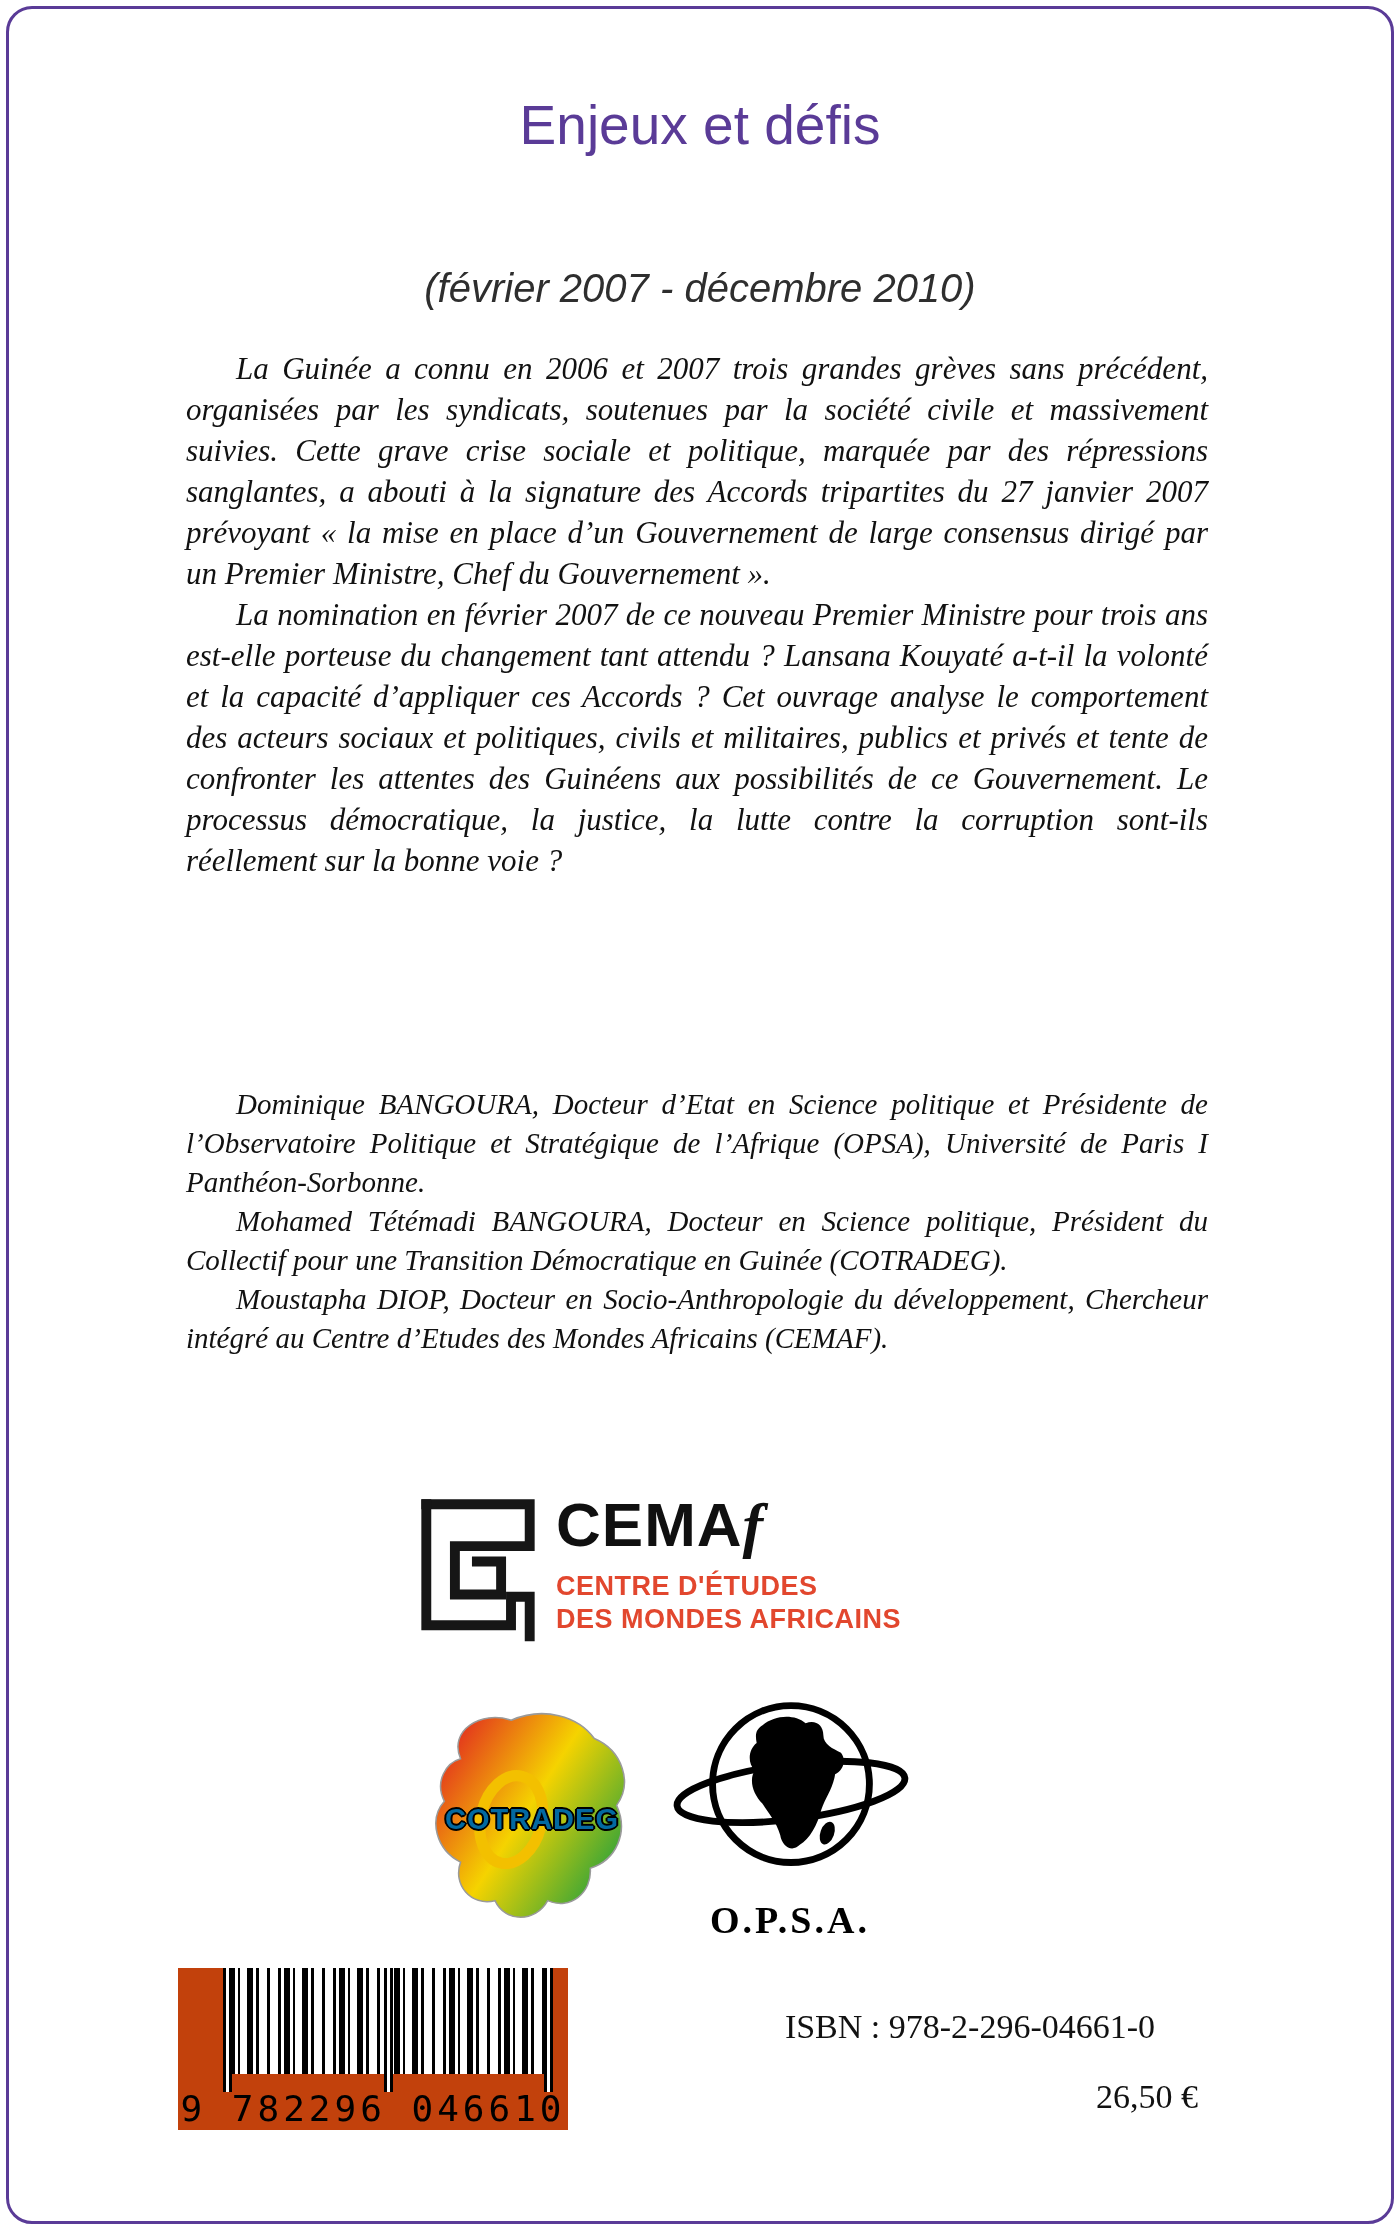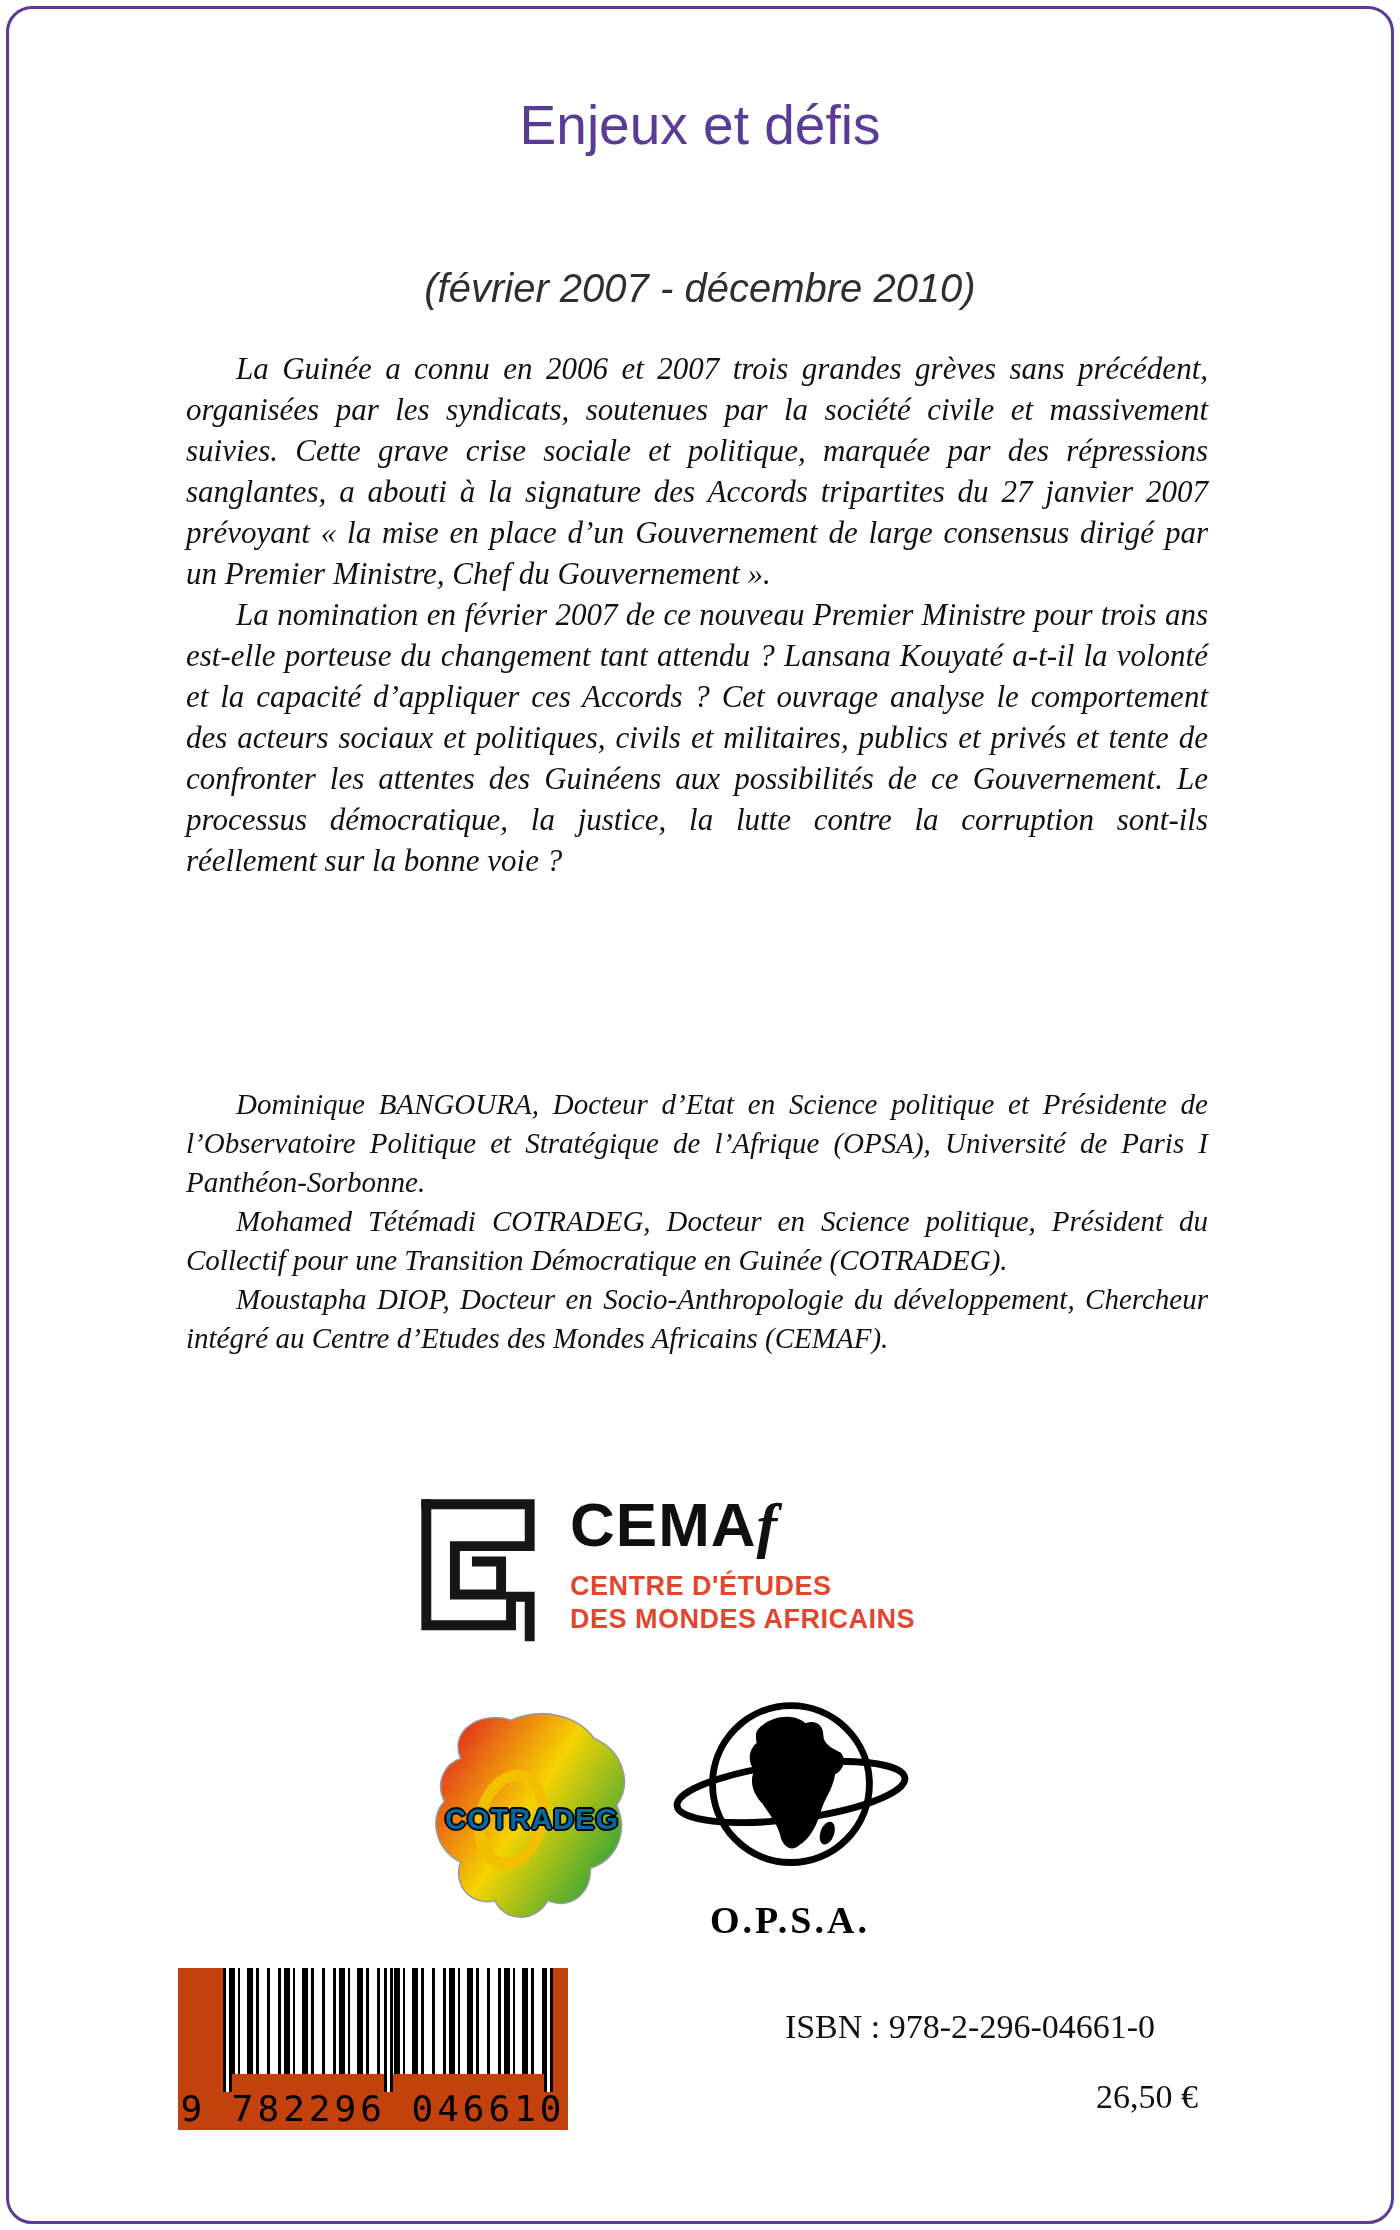--- a/index.html
+++ b/index.html
@@ -57,21 +57,21 @@
     font-style: italic;
     font-size: 29px;
     line-height: 39px;
     text-align: justify;
     text-indent: 50px;
   }
   .authors strong { font-weight: normal; margin-top: 42px; }
   .cemaf {
     position: absolute;
     top: 1492px; left: 412px;
-    display: flex; gap: 26px; align-items: flex-start;
+    display: flex; gap: 12px; align-items: flex-start;
   }
   .cemaf-text { padding-top: 2px; }
   .cemaf-acronym {
     font-family: "Liberation Sans", sans-serif;
     font-weight: bold;
     font-size: 62px;
     line-height: 62px;
     letter-spacing: 1px;
     color: #101010;
   }
@@ -179,21 +179,21 @@
 
   <div class="subtitle">(février 2007 - décembre 2010)</div>
 
   <div class="synopsis">
     <p>La Guinée a connu en 2006 et 2007 trois grandes grèves sans précédent, organisées par les syndicats, soutenues par la société civile et massivement suivies. Cette grave crise sociale et politique, marquée par des répressions sanglantes, a abouti à la signature des Accords tripartites du 27 janvier 2007 prévoyant « la mise en place d’un Gouvernement de large consensus dirigé par un Premier Ministre, Chef du Gouvernement ».</p>
     <p>La nomination en février 2007 de ce nouveau Premier Ministre pour trois ans est-elle porteuse du changement tant attendu ? Lansana Kouyaté a-t-il la volonté et la capacité d’appliquer ces Accords ? Cet ouvrage analyse le comportement des acteurs sociaux et politiques, civils et militaires, publics et privés et tente de confronter les attentes des Guinéens aux possibilités de ce Gouvernement. Le processus démocratique, la justice, la lutte contre la corruption sont-ils réellement sur la bonne voie ?</p>
   </div>
 
   <div class="authors">
     <p><strong>Dominique BANGOURA</strong><span>, Docteur d’Etat en Science politique et Présidente de l’Observatoire Politique et Stratégique de l’Afrique (OPSA), Université de Paris I Panthéon-Sorbonne.</span></p>
-    <p><strong>Mohamed Tétémadi COTRADEG</strong><span>, Docteur en Science politique, Président du Collectif pour une Transition Démocratique en Guinée (COTRADEG).</span></p>
+    <p><strong>Mohamed Tétémadi BANGOURA</strong><span>, Docteur en Science politique, Président du Collectif pour une Transition Démocratique en Guinée (COTRADEG).</span></p>
     <p><strong>Moustapha DIOP</strong><span>, Docteur en Socio-Anthropologie du développement, Chercheur intégré au Centre d’Etudes des Mondes Africains (CEMAF).</span></p>
   </div>
 
   <div class="cemaf">
     <svg width="132" height="150" viewBox="0 0 120 136">
       <g fill="none" stroke="#161616" stroke-width="9" stroke-linecap="square">
         <path d="M13 11 H107 V49 H39 V93 H81 V63 H59"></path>
         <path d="M13 11 V121 H90 V95 H107 V131"></path>
       </g>
     </svg>

